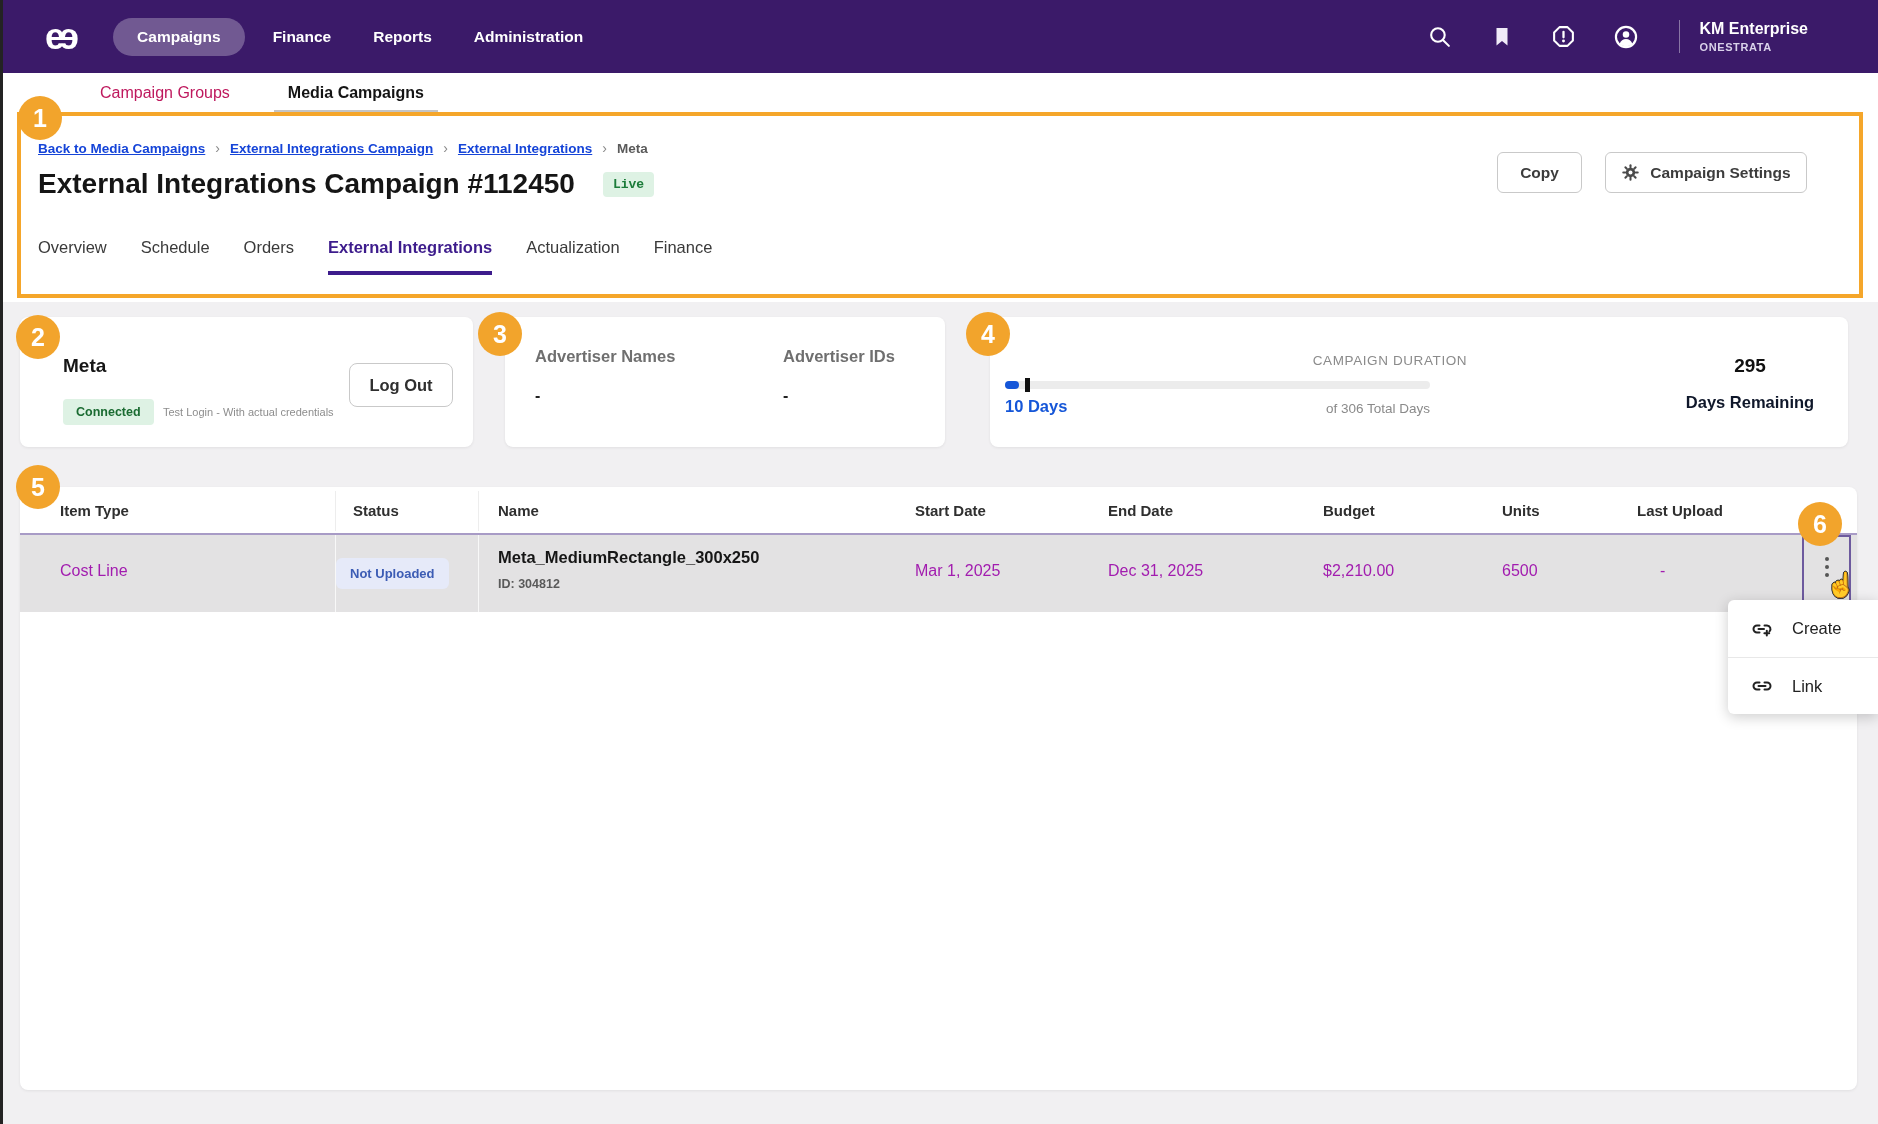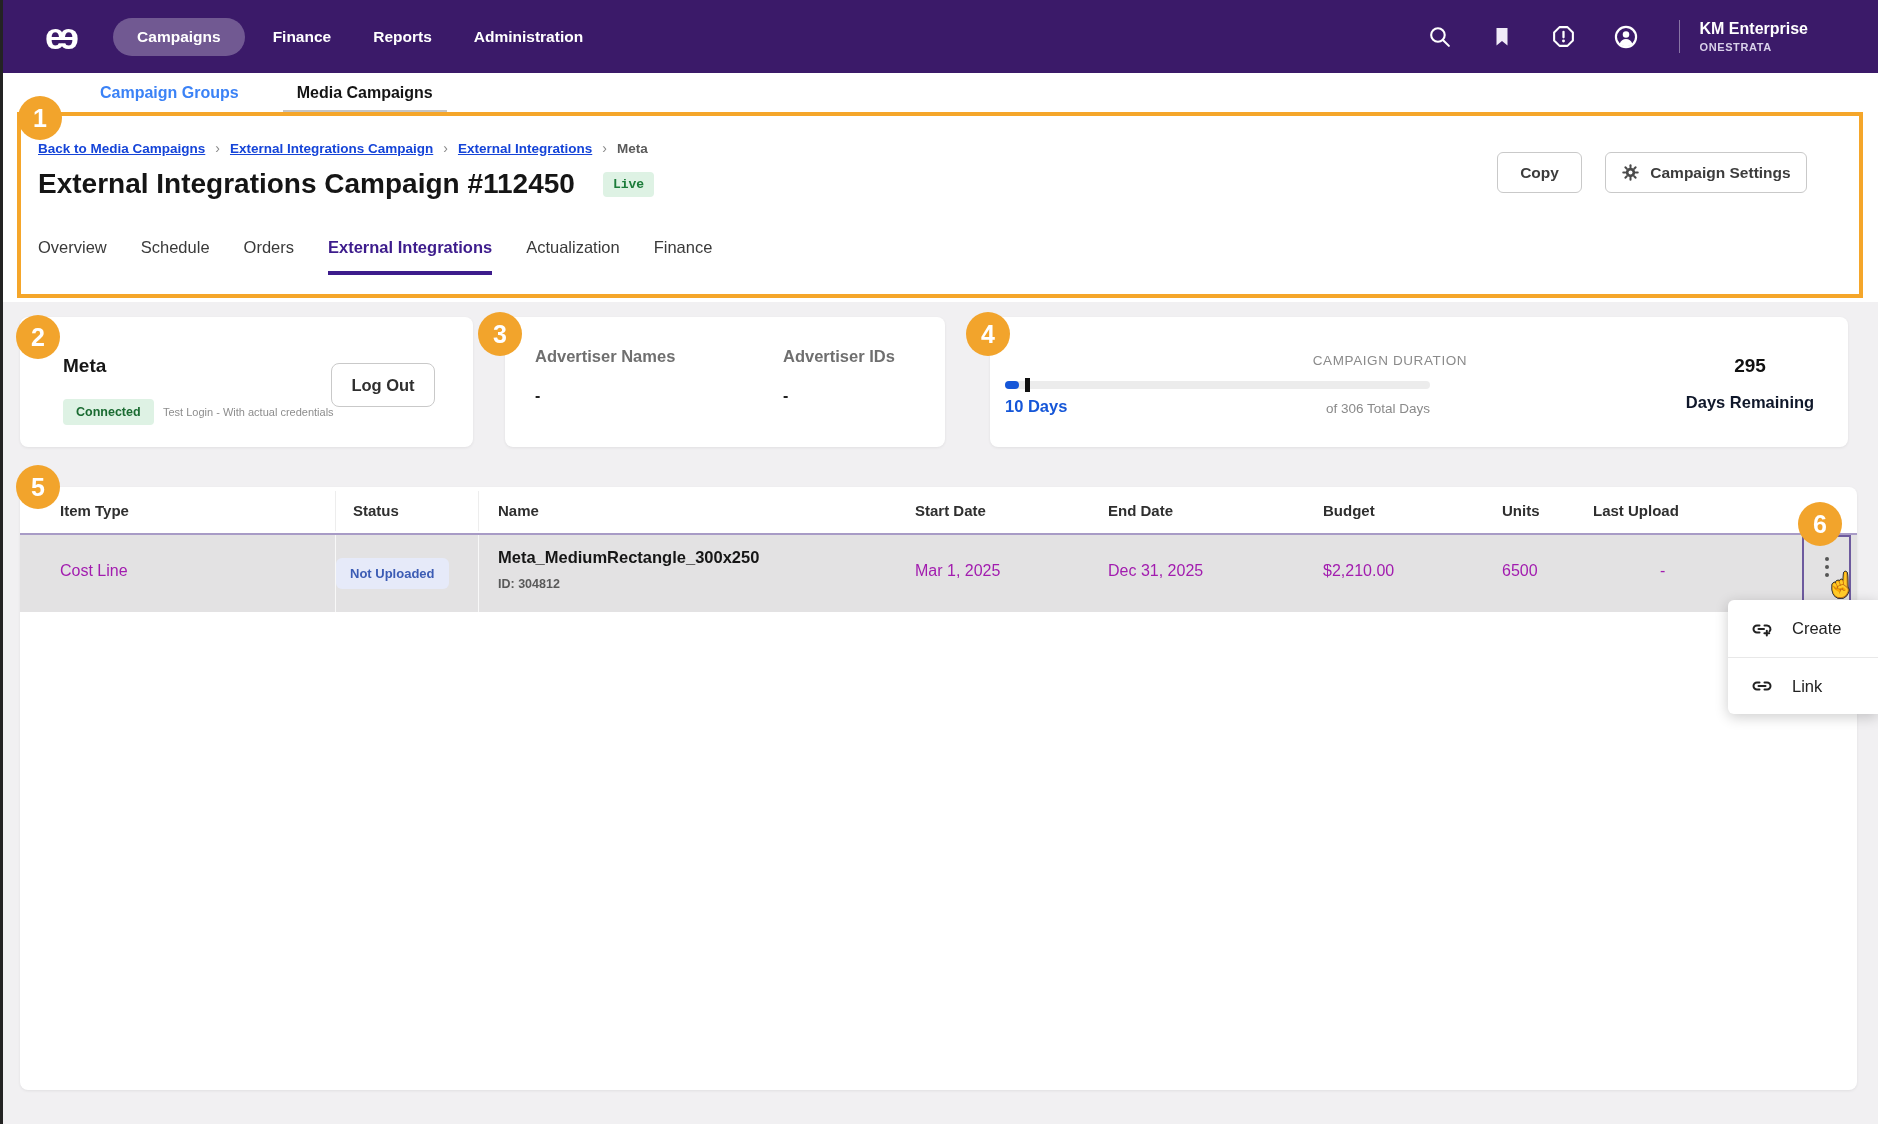--- a/index.html
+++ b/index.html
@@ -16,21 +16,21 @@
   .topnav-item.active { background:rgba(255,255,255,0.28); padding:10px 24px; }
   .topbar-right { margin-left:auto; display:flex; align-items:center; gap:36px; }
   .tb-icon { width:26px; height:26px; display:flex; align-items:center; justify-content:center; cursor:pointer; }
   .account-block { border-left:1px solid rgba(255,255,255,0.4); padding-left:20px; margin-left:4px; color:#fff; cursor:pointer; }
   .account-name { font-size:16px; font-weight:bold; }
   .account-org { font-size:11px; font-weight:bold; letter-spacing:0.6px; color:#d9d2ea; margin-top:3px; }
 
   
   .header-region { left:0; top:73px; width:1878px; height:229px; background:#ffffff; }
   .subnav { left:0; top:73px; width:1878px; height:39px; background:#fff; display:flex; align-items:center; gap:58px; padding-left:100px; }
-  .subtab { font-size:16px; color:#3b82f6; cursor:pointer; position:relative;font-weight:bold; }
+  .subtab { font-size:16px; color:#be185d; cursor:pointer; position:relative; }
   .subtab.active { color:#141414; font-weight:bold; }
   .subtab.active::after { content:''; position:absolute; left:-14px; right:-14px; bottom:-11px; height:3px; background:#c4c4c4; }
 
   .breadcrumb { left:38px; top:140px; display:flex; align-items:center; gap:10px; font-size:13.5px; }
   .crumb-link { color:#1544D8; font-weight:bold; text-decoration:underline; cursor:pointer; }
   .crumb-sep { color:#8a8a8a; font-size:14px; }
   .crumb-current { color:#5a5a5a; font-weight:bold; }
 
   .page-title-row { left:38px; top:168px; display:flex; align-items:center; gap:28px; }
   .page-title { font-size:28px; font-weight:bold; color:#151515; }
@@ -50,21 +50,21 @@
 
   
   .card { background:#fff; border-radius:8px; box-shadow:0 1px 3px rgba(0,0,0,0.07); }
   .card-meta { left:20px; top:317px; width:453px; height:130px; }
   .card-adv  { left:505px; top:317px; width:440px; height:130px; }
   .card-dur  { left:990px; top:317px; width:858px; height:130px; }
 
   .meta-title { left:43px; top:38px; font-size:19px; font-weight:bold; color:#161616; }
   .connected-badge { left:43px; top:82px; background:#DEF2E4; color:#1A6B31; font-size:12.5px; font-weight:bold; padding:6px 13px; border-radius:4px; }
   .meta-note { left:143px; top:89px; font-size:11px; color:#8d8d8d; }
-  .logout-btn { left:311px; top:46px; width:104px; height:44px; background:#fff; border:1px solid #c9c9c9; border-radius:8px; display:flex; align-items:center; justify-content:center; font-size:16.5px; font-weight:bold; color:#2f2f2f; cursor:pointer; }
+  .logout-btn { left:329px; top:46px; width:104px; height:44px; background:#fff; border:1px solid #c9c9c9; border-radius:8px; display:flex; align-items:center; justify-content:center; font-size:16.5px; font-weight:bold; color:#2f2f2f; cursor:pointer; }
 
   .adv-label { font-size:16.5px; font-weight:bold; color:#6f6f6f; top:30px; }
   .adv-value { font-size:16px; font-weight:bold; color:#222; top:70px; }
 
   .dur-title { left:230px; top:36px; width:340px; text-align:center; font-size:13.5px; color:#8b8b8b; letter-spacing:0.6px; }
   .dur-track { left:15px; top:64px; width:425px; height:8px; background:#ececec; border-radius:4px; }
   .dur-fill { left:0; top:0; height:8px; background:#1556D8; border-radius:4px; }
   .dur-marker { left:20px; top:-3px; width:5px; height:14px; background:#111; }
   .dur-elapsed { left:15px; top:80px; font-size:16.5px; font-weight:bold; color:#1556D8; }
   .dur-total { left:300px; top:84px; width:140px; text-align:right; font-size:13.5px; color:#8a8a8a; }
@@ -225,21 +225,21 @@
 
   <div class="abs card table-card">
     <div>
       <span class="th" style="left:40px;">Item Type</span>
       <span class="th" style="left:333px;">Status</span>
       <span class="th" style="left:478px;">Name</span>
       <span class="th" style="left:895px;">Start Date</span>
       <span class="th" style="left:1088px;">End Date</span>
       <span class="th" style="left:1303px;">Budget</span>
       <span class="th" style="left:1482px;">Units</span>
-      <span class="th" style="left:1573px;">Last Upload</span>
+      <span class="th" style="left:1617px;">Last Upload</span>
       <span class="hdr-sep" style="left:315px;"></span>
       <span class="hdr-sep" style="left:458px;"></span>
     </div>
     <div class="hdr-line"></div>
 
     <div class="trow">
       <span class="row-sep" style="left:315px;"></span>
       <span class="row-sep" style="left:458px;"></span>
       <span class="td" style="left:40px;">Cost Line</span>
       <span class="status-pill">Not Uploaded</span>

